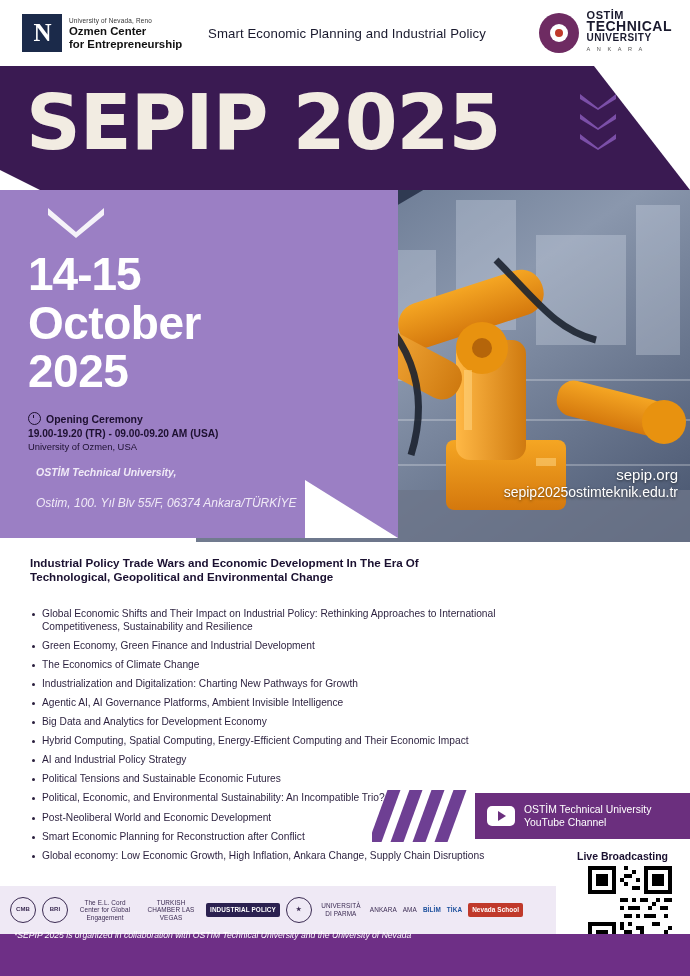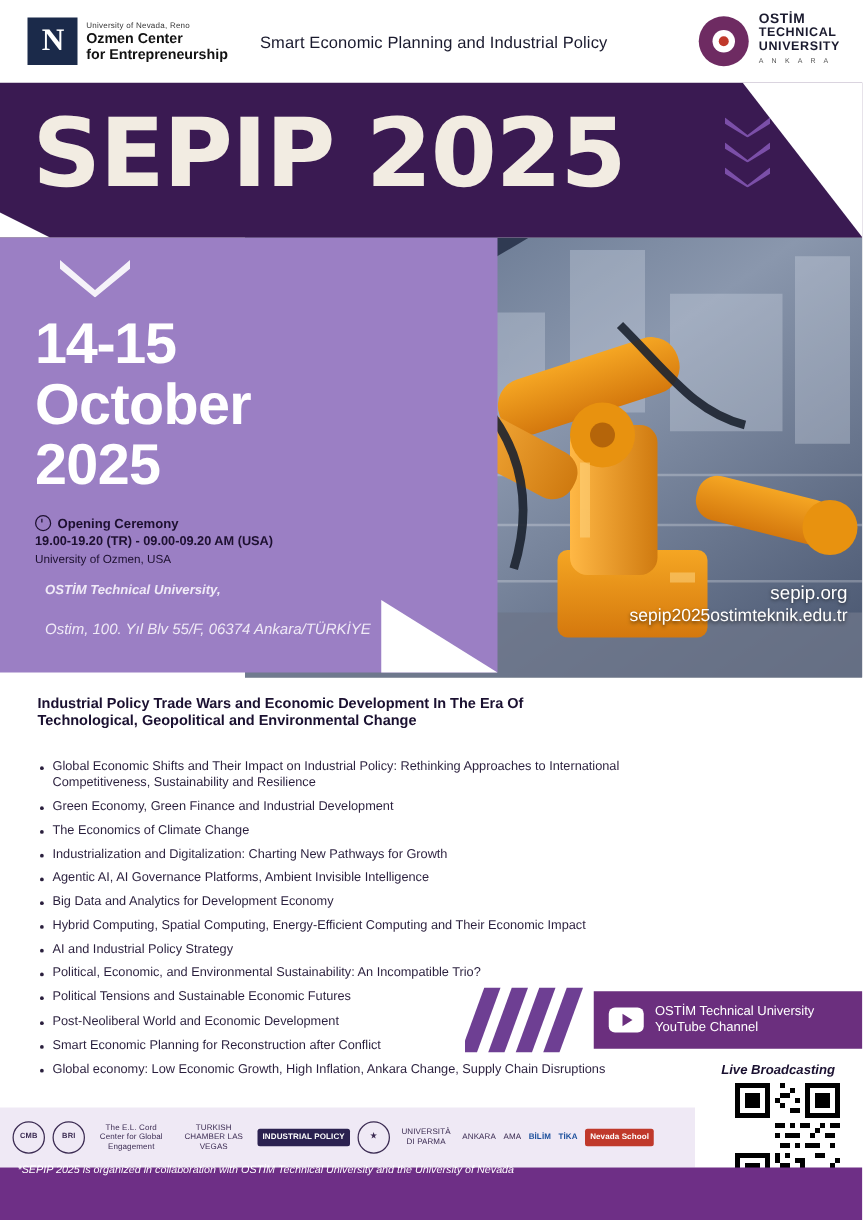--- a/index.html
+++ b/index.html
@@ -93,21 +93,21 @@
     left: 16px; top: 16px;
     width: 8px; height: 8px;
     border-radius: 50%;
     background: #c0392b;
     z-index: 2;
   }
   .ostim-text {
     line-height: 11px;
   }
   .ostim-text .l1 { font-size: 11px; font-weight: bold; color: #1a1a2e; letter-spacing: .5px;}
-  .ostim-text .l2 { font-size: 10px; font-weight: bold; color: #1a1a2e; letter-spacing: .5px;}
+  .ostim-text .l2 { font-size: 14px; font-weight: bold; color: #1a1a2e; letter-spacing: .5px;}
   .ostim-text .l3 { font-size: 10px; font-weight: bold; color: #1a1a2e; letter-spacing: .5px;}
   .ostim-text .l4 { font-size: 5.6px; color: #555; letter-spacing: 2.6px; margin-top: 1px;}
 
   
   .band {
     position: absolute;
     top: 66px; left: 0;
     width: 690px; height: 124px;
     background: #3a1a52;
     overflow: hidden;
@@ -358,21 +358,20 @@
     font-size: 10.4px;
     line-height: 13px;
   }
   .live-label {
     position: absolute;
     right: 22px; top: 850px;
     font-size: 10.5px;
     font-weight: bold;
     color: #1a1030;
     z-index: 14;
-    font-style: italic;
   }
   .qr {
     position: absolute;
     right: 18px; top: 866px;
     width: 84px; height: 84px;
     z-index: 14;
     background: #ffffff;
   }
 
   
@@ -585,22 +584,22 @@
     <div class="topics-head">Industrial Policy Trade Wars and Economic Development In The Era Of Technological, Geopolitical and Environmental Change</div>
     <ul class="topic-list">
       <li>Global Economic Shifts and Their Impact on Industrial Policy: Rethinking Approaches to International Competitiveness, Sustainability and Resilience</li>
       <li>Green Economy, Green Finance and Industrial Development</li>
       <li>The Economics of Climate Change</li>
       <li>Industrialization and Digitalization: Charting New Pathways for Growth</li>
       <li>Agentic AI, AI Governance Platforms, Ambient Invisible Intelligence</li>
       <li>Big Data and Analytics for Development Economy</li>
       <li>Hybrid Computing, Spatial Computing, Energy-Efficient Computing and Their Economic Impact</li>
       <li>AI and Industrial Policy Strategy</li>
+      <li>Political Tensions and Sustainable Economic Futures</li>
       <li>Political, Economic, and Environmental Sustainability: An Incompatible Trio?</li>
-      <li>Political Tensions and Sustainable Economic Futures</li>
       <li>Post-Neoliberal World and Economic Development</li>
       <li>Smart Economic Planning for Reconstruction after Conflict</li>
       <li>Global economy: Low Economic Growth, High Inflation, Ankara Change, Supply Chain Disruptions</li>
     </ul>
   </div>
 
   <div class="yt-wrap">
     <div class="yt-stripes">
       <div class="stripe" style="left:6px;"></div>
       <div class="stripe" style="left:28px;"></div>

